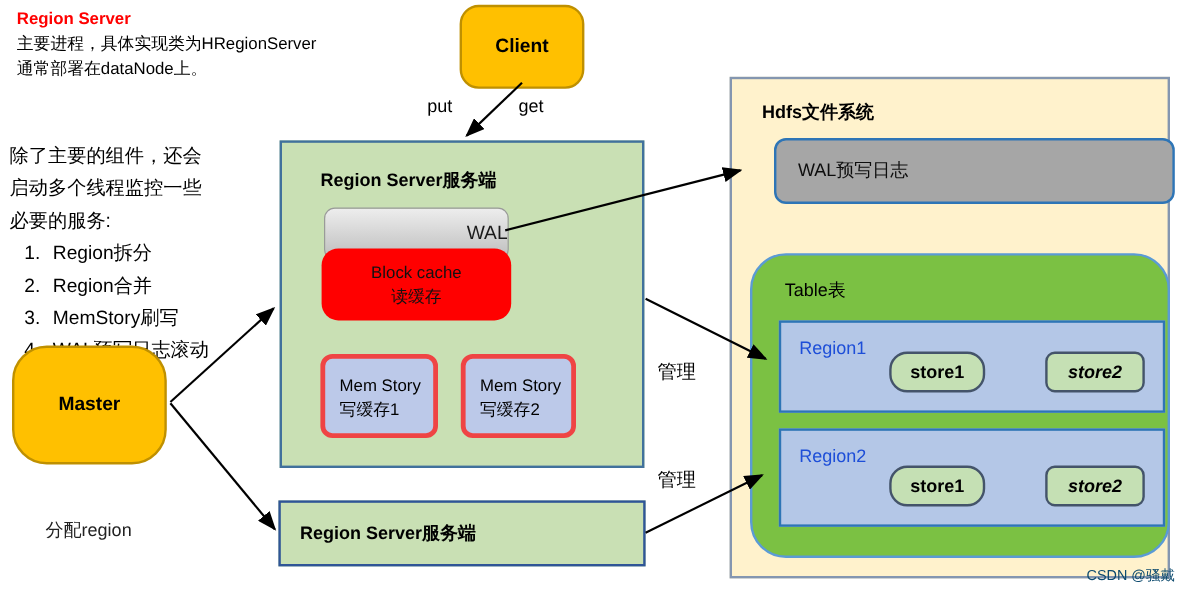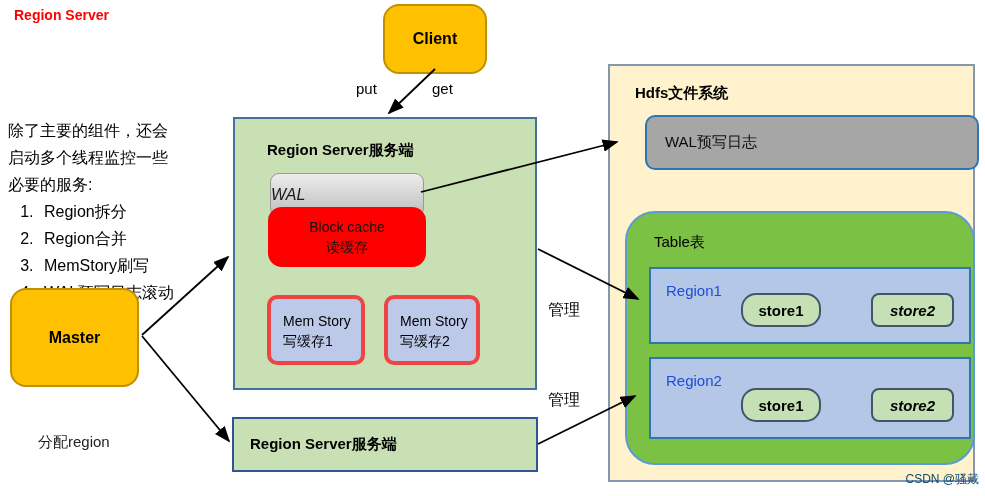--- a/index.html
+++ b/index.html
@@ -12,31 +12,31 @@
   .note-rs{left:14px;top:5px;width:300px;font-size:14px;line-height:21px;}
   .note-rs .title{color:#ff0000;font-weight:700;margin-bottom:0px;}
   
   .note-svc{left:8px;top:117px;width:230px;font-size:16px;line-height:27px;}
   .note-svc ol{margin:0;padding-left:30px;}
   .note-svc li{padding-left:6px;}
   
   .client{left:383px;top:4px;width:100px;height:66px;background:#FFC000;border:2px solid #BF9000;
     border-radius:16px;display:flex;align-items:center;justify-content:center;font-weight:700;font-size:16px;}
   .master{left:10px;top:288px;width:125px;height:95px;background:#FFC000;border:2px solid #BF9000;
-    border-radius:16px;display:flex;align-items:center;justify-content:center;font-weight:700;font-size:16px;}
+    border-radius:29px;display:flex;align-items:center;justify-content:center;font-weight:700;font-size:16px;}
   .lbl-put{left:356px;top:80px;font-size:15px;}
   .lbl-get{left:432px;top:80px;font-size:15px;}
   .lbl-assign{left:38px;top:433px;font-size:15px;color:#222;}
   .lbl-manage1{left:548px;top:300px;font-size:16px;}
   .lbl-manage2{left:548px;top:390px;font-size:16px;}
   
   .rs-main{left:233px;top:117px;width:304px;height:273px;background:#C9E0B4;border:2px solid #41719C;box-sizing:border-box;}
   .rs-main .title{position:absolute;left:32px;top:22px;font-weight:700;font-size:15px;}
   .wal-box{position:absolute;left:35px;top:54px;width:152px;height:42px;background:linear-gradient(#EDEDED,#BDBDBD);
-    border:1px solid #9a9a9a;border-radius:9px;display:flex;align-items:center;justify-content:flex-start;font-size:16px;color:#1a1a1a;font-style:italic;}
+    border:1px solid #9a9a9a;border-radius:9px;display:flex;align-items:center;justify-content:flex-end;font-size:16px;color:#1a1a1a;}
   .block-cache{position:absolute;left:33px;top:88px;width:158px;height:60px;background:#FF0000;border-radius:14px;
     display:flex;flex-direction:column;align-items:center;justify-content:center;font-size:14px;color:#111;line-height:20px;}
   .mem{position:absolute;top:176px;width:98px;height:70px;background:#BCC9E9;border:4px solid #ef4444;border-radius:10px;
     box-sizing:border-box;padding:12px 0 0 12px;font-size:14px;line-height:20px;}
   .mem1{left:32px;}
   .mem2{left:149px;width:96px;}
   
   .rs-bottom{left:232px;top:417px;width:306px;height:55px;background:#C9E0B4;border:2px solid #2F5597;box-sizing:border-box;
     display:flex;align-items:center;padding-left:16px;font-weight:700;font-size:15px;}
   
@@ -74,20 +74,22 @@
     <line x1="435" y1="69" x2="389" y2="113" stroke="#000" stroke-width="1.8" marker-end="url(#ah)"></line>
     <line x1="421" y1="192" x2="617" y2="142" stroke="#000" stroke-width="1.8" marker-end="url(#ah)"></line>
     <line x1="142" y1="335" x2="228" y2="257" stroke="#000" stroke-width="1.8" marker-end="url(#ah)"></line>
     <line x1="142" y1="336" x2="229" y2="441" stroke="#000" stroke-width="1.8" marker-end="url(#ah)"></line>
     <line x1="538" y1="249" x2="638" y2="299" stroke="#000" stroke-width="1.8" marker-end="url(#ah)"></line>
     <line x1="538" y1="444" x2="635" y2="396" stroke="#000" stroke-width="1.8" marker-end="url(#ah)"></line>
   </svg>
 
   <div class="abs note-rs">
     <div class="title">Region Server</div>
+    <div>主要进程，具体实现类为HRegionServer</div>
+    <div>通常部署在dataNode上。</div>
   </div>
 
   <div class="abs client">
     <span>Client</span>
   </div>
   <div class="abs lbl-put">put</div>
   <div class="abs lbl-get">get</div>
 
   <div class="abs note-svc">
     <div>除了主要的组件，还会</div>

